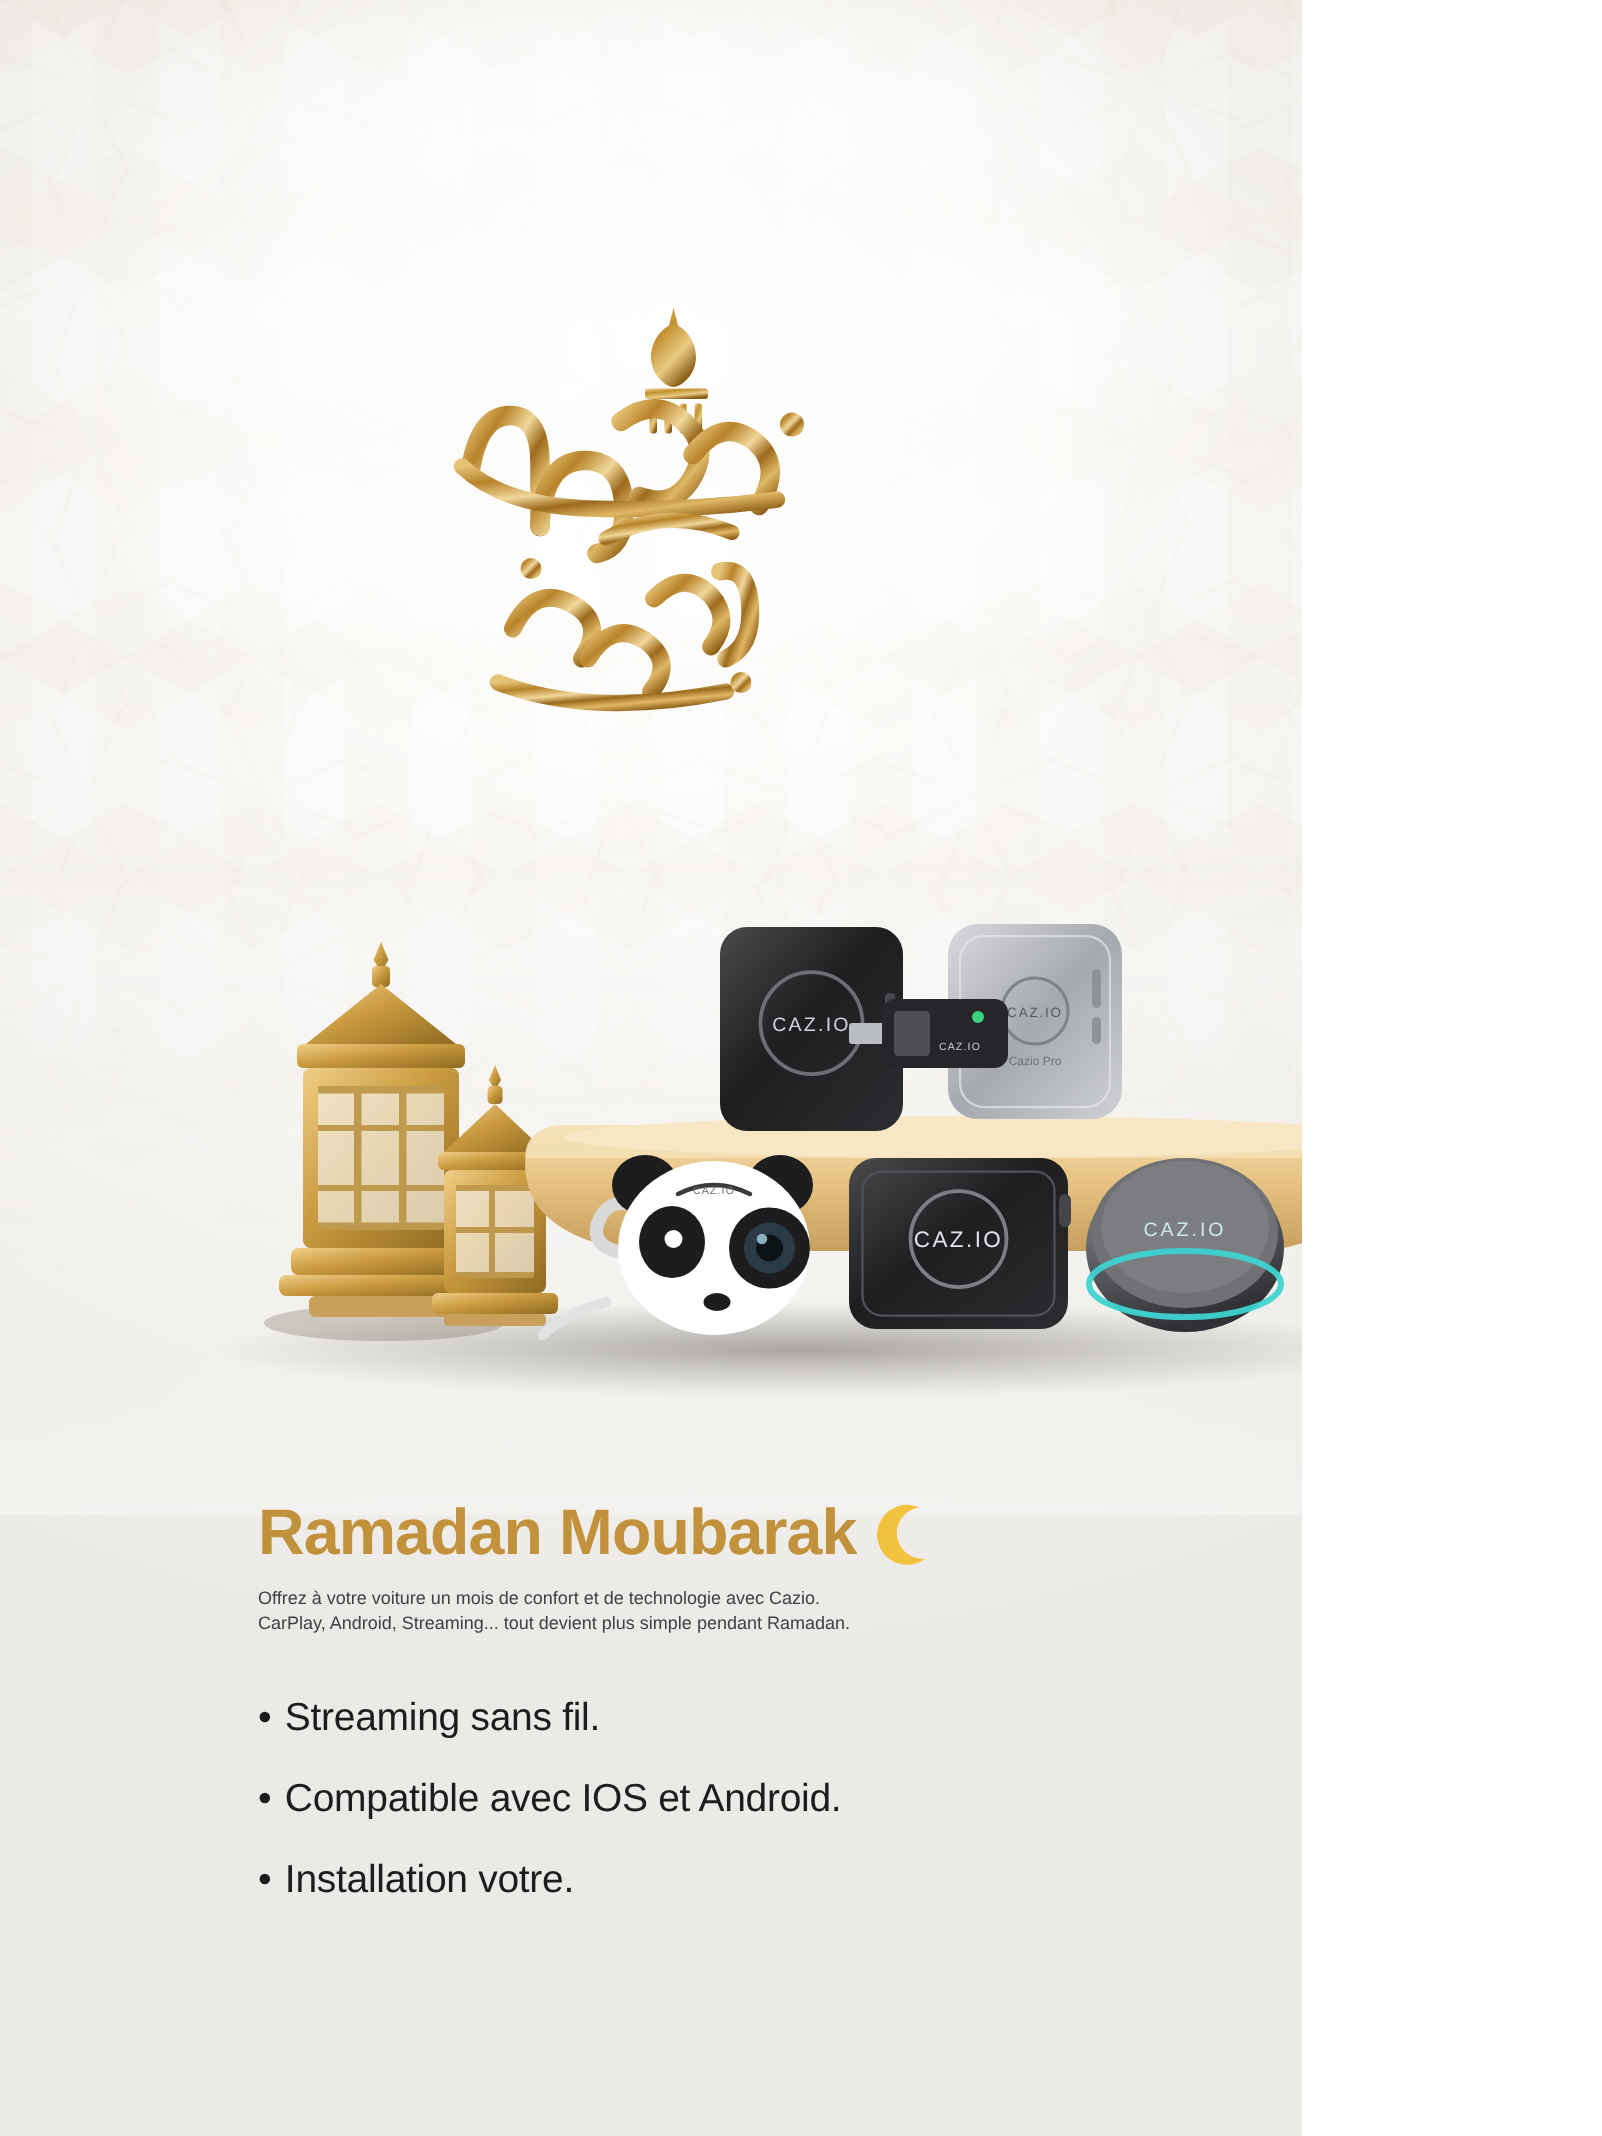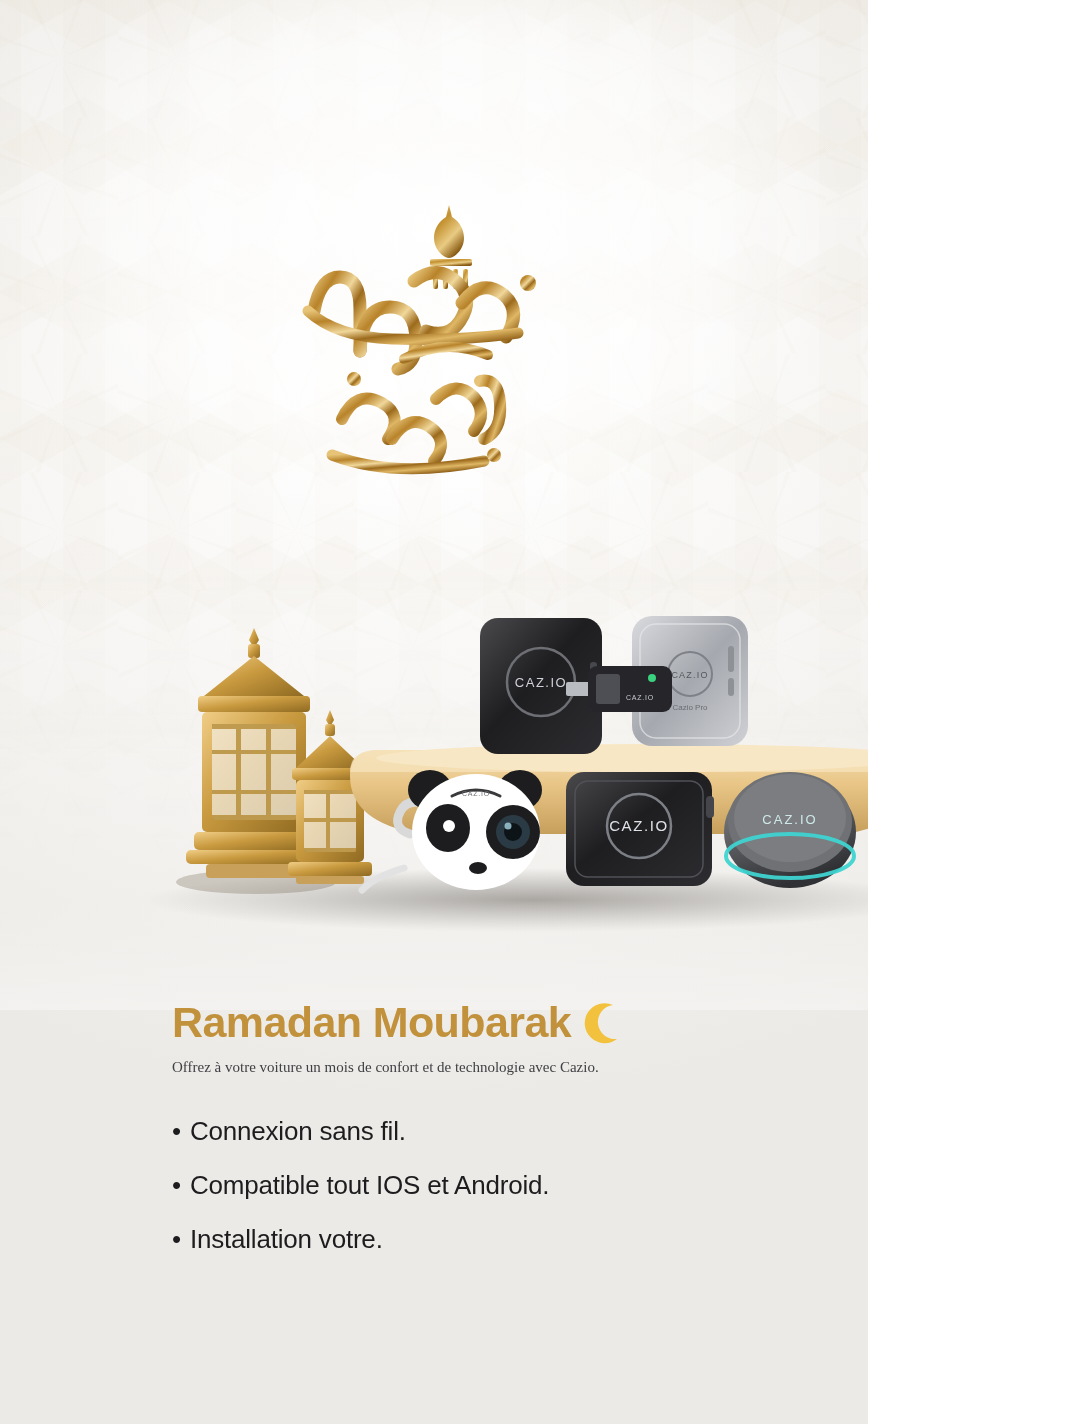--- a/index.html
+++ b/index.html
@@ -106,25 +106,24 @@
     gap: 10px;
   }
   .moon-icon {
     display: inline-block;
     width: 40px;
     height: 44px;
     flex: 0 0 auto;
   }
   .subline {
     margin: 12px 0 4px 0;
-    font-size: 15px;
+    font-size: 12px;
     line-height: 1.42;
     color: #3f4044;
     max-width: 740px;
-    font-family: Liberation Serif, serif;
   }
   .features {
     margin: 40px 0 0 0;
     padding: 0;
     list-style: none;
   }
   .features li {
     font-size: 26px;
     color: #1d1d1f;
     line-height: 1.0;
@@ -354,28 +353,29 @@
       <span>Ramadan Moubarak</span>
       <span class="moon-icon">
         <svg width="40" height="44" viewBox="0 0 40 44" aria-hidden="true">
           <path d="M32 4 a20 20 0 1 0 4 34 a16 16 0 1 1 -4 -34z" fill="#f2c13e"></path>
         </svg>
       </span>
     </h1>
 
     <p class="subline">
       <span>Offrez à votre voiture un mois de confort et de technologie avec Cazio.</span><br>
+      <span>CarPlay, Android, Streaming... tout devient plus simple pendant Ramadan.</span>
     </p>
 
     <ul class="features">
       <li>
-        <span class="bullet-dot">•</span><span>Connexion sans fil.</span>
+        <span class="bullet-dot">•</span><span>Streaming sans fil.</span>
       </li>
       <li>
-        <span class="bullet-dot">•</span><span>Compatible tout IOS et Android.</span>
+        <span class="bullet-dot">•</span><span>Compatible avec IOS et Android.</span>
       </li>
       <li>
         <span class="bullet-dot">•</span><span>Installation votre.</span>
       </li>
     </ul>
   </div>
 
 </div>
 
 </body></html>

